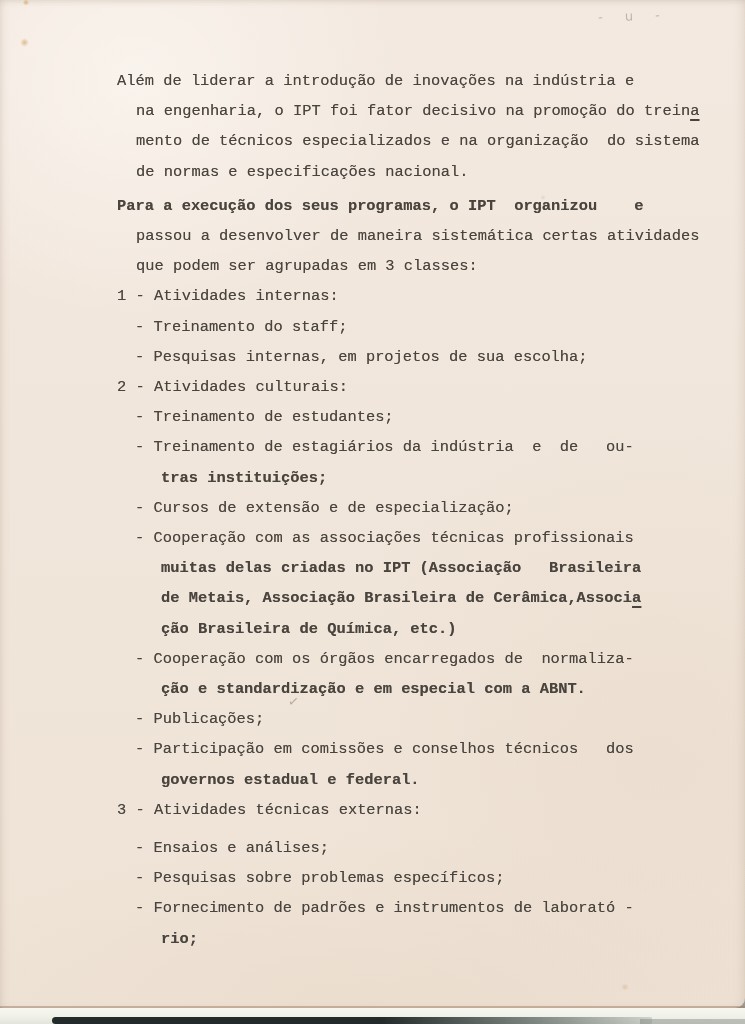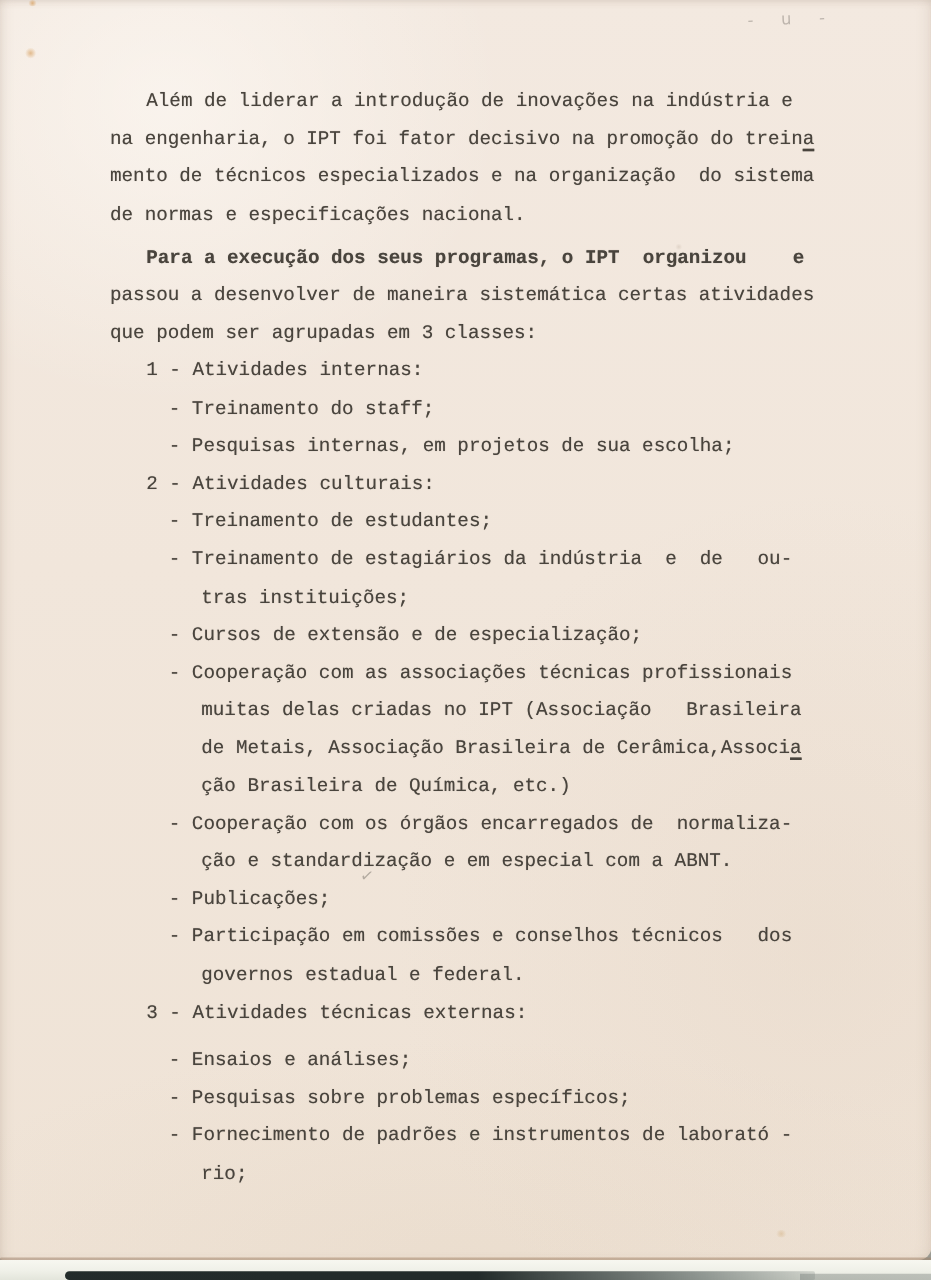--- a/index.html
+++ b/index.html
@@ -51,25 +51,25 @@
   
   .doc{
     position:absolute;left:0;top:0;width:745px;
     padding:66px 0 0 88px;box-sizing:border-box;
     color:#49443d;
     font-size:15.4px;line-height:30.2px;
     white-space:pre;
     text-shadow:0 0 0.6px rgba(73,68,61,0.55);
   }
   .line{min-height:30.2px;}
-  .indent-base{padding-left:0;}
+  .indent-base{padding-left:0;margin-left:48px;}
   .indent-first{padding-left:29px;}
   .indent-num{padding-left:29px;font-family:Liberation Mono, monospace;}
   .indent-item{padding-left:47px;}
-  .indent-cont{padding-left:73px;}
+  .indent-cont{padding-left:73px;font-weight:bold;}
   .gap-para{margin-top:4px;font-weight:bold;}
   .gap-item{margin-top:8px;}
   .underlined{
     text-decoration:underline;
     text-decoration-thickness:1.5px;
     text-underline-offset:4px;
   }
   
   .pencil-note{
     position:absolute;left:598px;top:8px;width:90px;

